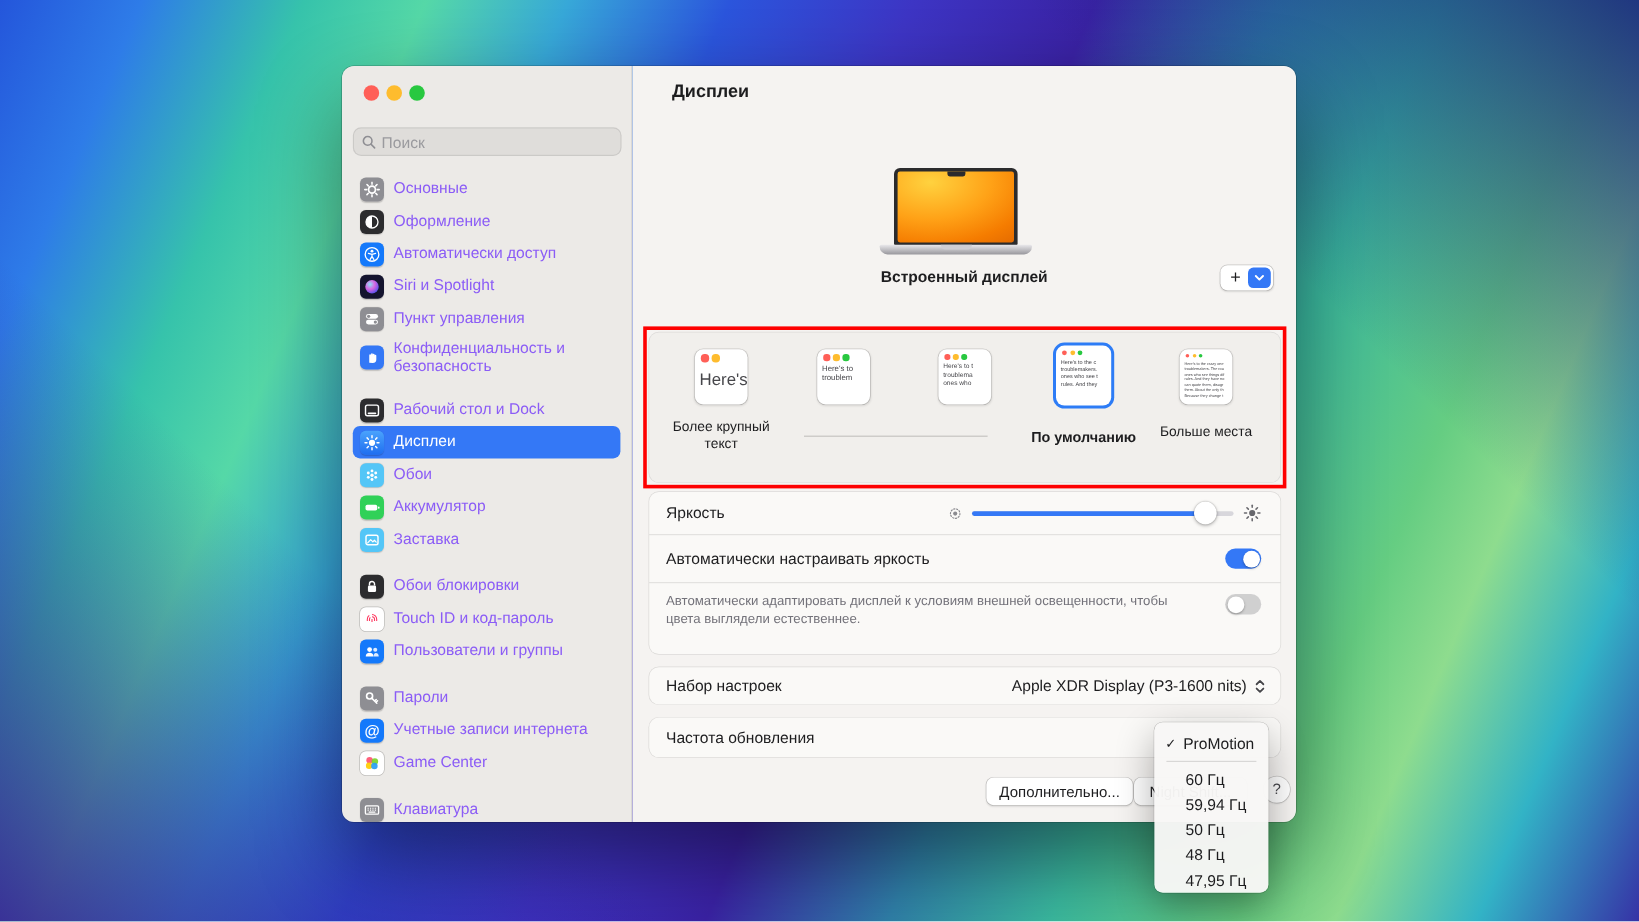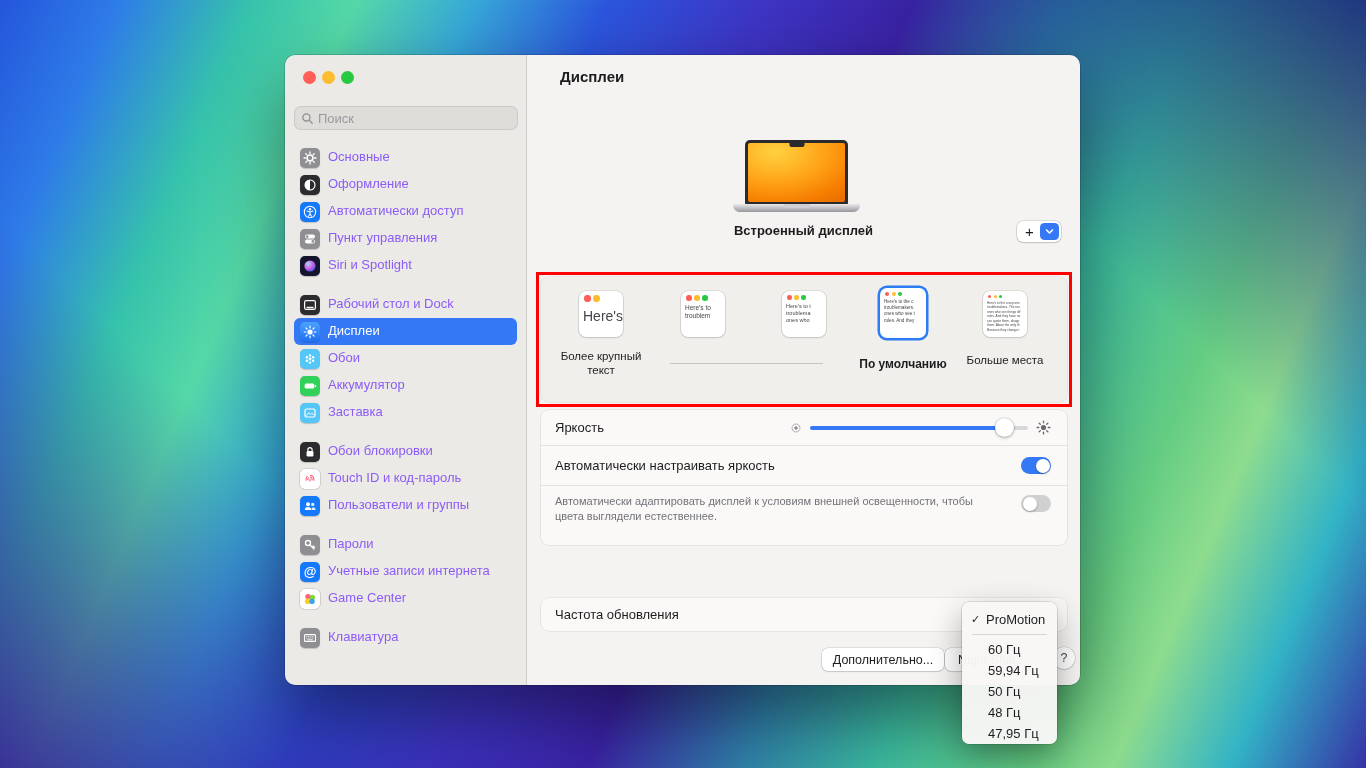--- a/index.html
+++ b/index.html
@@ -203,44 +203,52 @@
             <span class="sb-ic" style="background:#1479fb">
                 <svg width="14" height="14" viewBox="0 0 14 14">
                   <circle cx="7" cy="7" r="5.7" fill="none" stroke="#fff" stroke-width="1.1"></circle>
                   <circle cx="7" cy="4.3" r="1.2" fill="#fff"></circle>
                   <path d="M4 6.1 L7 6.9 L10 6.1 M7 6.9 L7 8.7 L5.5 11.2 M7 8.7 L8.5 11.2" stroke="#fff" stroke-width="1.05" fill="none" stroke-linecap="round" stroke-linejoin="round"></path>
                 </svg>
               </span>
             <span class="sb-label">Автоматически доступ</span>
           </div>
           <div class="sb-item">
-            <span class="sb-ic" style="background:#8e8e93">
-                <svg width="14" height="14" viewBox="0 0 14 14">
-                  <rect x="2" y="2.6" width="10" height="4" rx="2" fill="#fff"></rect>
-                  <circle cx="4.2" cy="4.6" r="1.35" fill="#8e8e93"></circle>
-                  <rect x="2" y="7.4" width="10" height="4" rx="2" fill="#fff"></rect>
-                  <circle cx="9.8" cy="9.4" r="1.35" fill="#8e8e93"></circle>
-                </svg>
-              </span>
-            <span class="sb-label">Пункт управления</span>
-          </div>
-          <div class="sb-item">
             <span class="sb-ic" style="background:#14142e">
                 <svg width="14" height="14" viewBox="0 0 14 14">
                   <defs>
                     <radialGradient id="sirig" cx="35%" cy="32%" r="80%">
                       <stop offset="0%" stop-color="#8be2f9"></stop>
                       <stop offset="45%" stop-color="#d867e0"></stop>
                       <stop offset="100%" stop-color="#3c4cf0"></stop>
                     </radialGradient>
                   </defs>
                   <circle cx="7" cy="7" r="5.6" fill="url(#sirig)"></circle>
                 </svg>
               </span>
             <span class="sb-label">Siri и Spotlight</span>
+          </div>
+          <div class="sb-item">
+            <span class="sb-ic" style="background:#8e8e93">
+                <svg width="14" height="14" viewBox="0 0 14 14">
+                  <rect x="2" y="2.6" width="10" height="4" rx="2" fill="#fff"></rect>
+                  <circle cx="4.2" cy="4.6" r="1.35" fill="#8e8e93"></circle>
+                  <rect x="2" y="7.4" width="10" height="4" rx="2" fill="#fff"></rect>
+                  <circle cx="9.8" cy="9.4" r="1.35" fill="#8e8e93"></circle>
+                </svg>
+              </span>
+            <span class="sb-label">Пункт управления</span>
+          </div>
+          <div class="sb-item two-line">
+            <span class="sb-ic" style="background:#3478f6">
+                <svg width="14" height="14" viewBox="0 0 14 14">
+                  <path d="M4.7 11.3 L4.7 5.2 q0-.9.75-.9 q.75 0 .75.9 L6.2 4.3 q0-.9.75-.9 q.75 0 .75.9 L7.7 4.6 q0-.9.75-.9 q.75 0 .75.9 L9.2 5.5 q0-.8.65-.8 q.75 0 .75.8 L10.6 8.6 q0 2.9-3 2.9 Z" fill="#fff"></path>
+                </svg>
+              </span>
+            <span class="sb-label">Конфиденциальность и безопасность</span>
           </div>
         </div>
 
         <div class="sb-group">
           <div class="sb-item">
             <span class="sb-ic" style="background:#2c2c2e">
                 <svg width="14" height="14" viewBox="0 0 14 14">
                   <rect x="1.6" y="2.6" width="10.8" height="8.8" rx="1.6" fill="none" stroke="#fff" stroke-width="1.2"></rect>
                   <rect x="3.4" y="8.7" width="7.2" height="1.5" rx="0.75" fill="#fff"></rect>
                 </svg>
@@ -528,20 +536,31 @@
           <div class="tt-text">
             <div class="tt-desc">Автоматически адаптировать дисплей к условиям внешней освещенности, чтобы цвета выглядели естественнее.</div>
           </div>
           <span class="spacer"></span>
           <div class="toggle off">
               <div class="knob"></div>
             </div>
         </div>
       </div>
 
+      <div class="card preset-card">
+        <span class="row-label">Набор настроек</span>
+        <span class="spacer"></span>
+        <span class="preset-value">Apple XDR Display (P3-1600 nits)</span>
+        <span>
+            <svg width="10" height="14" viewBox="0 0 10 14">
+              <path d="M2.2 5.2 L5 2.4 L7.8 5.2" stroke="#454549" stroke-width="1.5" fill="none" stroke-linecap="round" stroke-linejoin="round"></path>
+              <path d="M2.2 8.8 L5 11.6 L7.8 8.8" stroke="#454549" stroke-width="1.5" fill="none" stroke-linecap="round" stroke-linejoin="round"></path>
+            </svg>
+          </span>
+      </div>
 
       <div class="card refresh-card">
         <span class="row-label">Частота обновления</span>
       </div>
 
       <div class="btn btn-advanced">
           <span>Дополнительно...</span>
         </div>
       <div class="btn btn-night">
           <span>Night Shift...</span>

